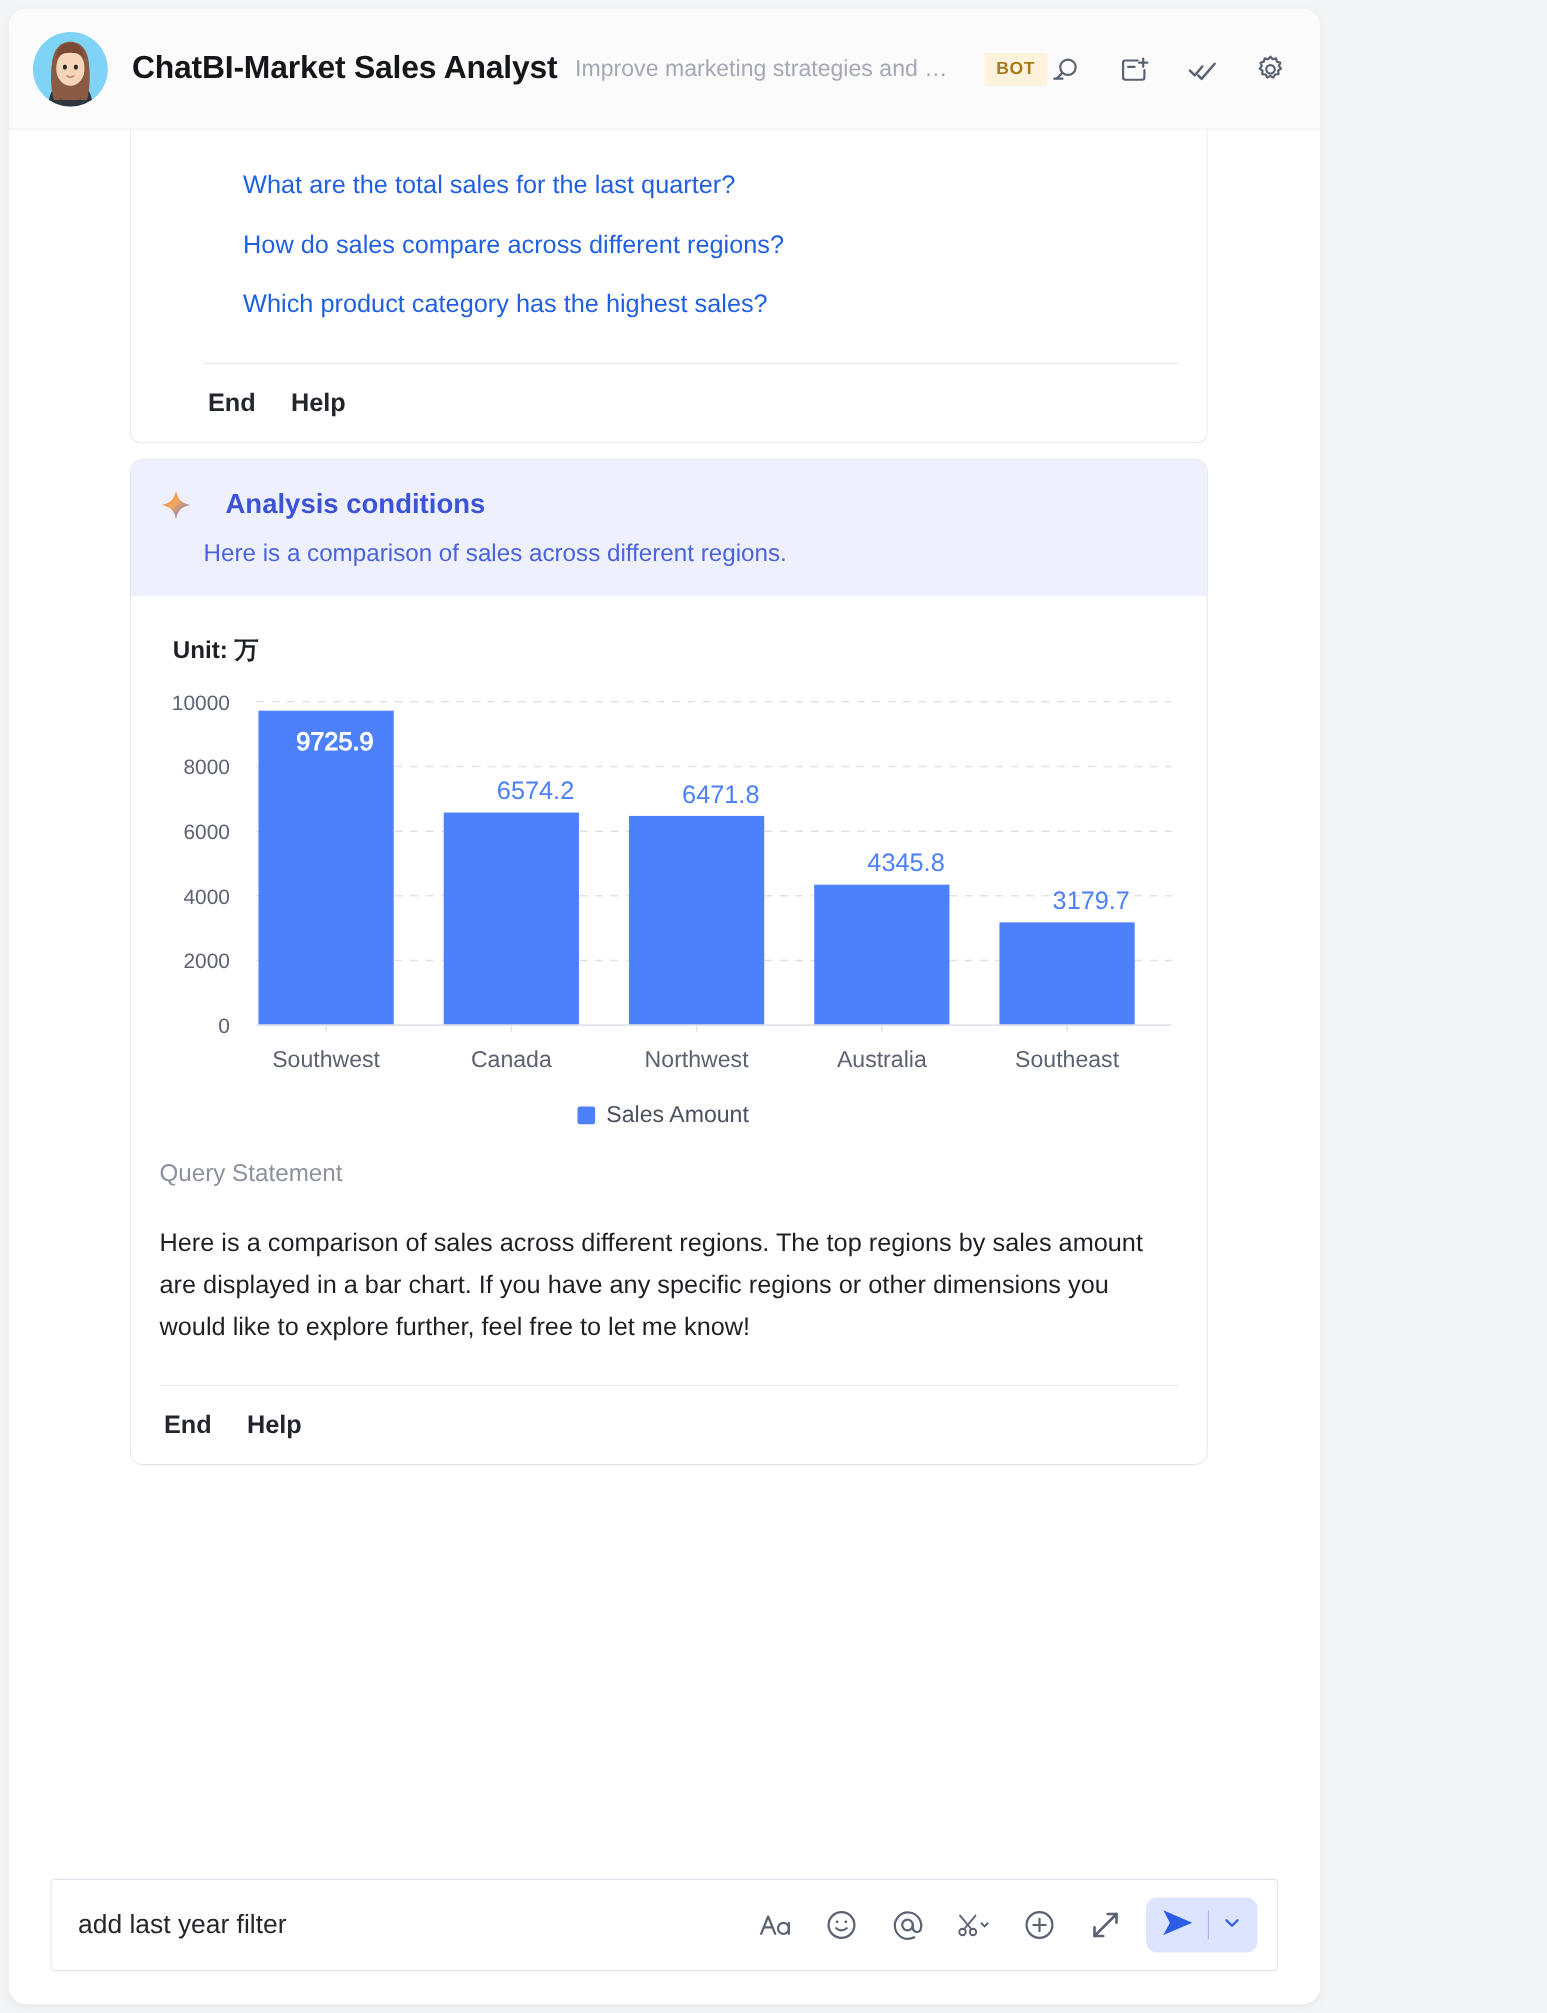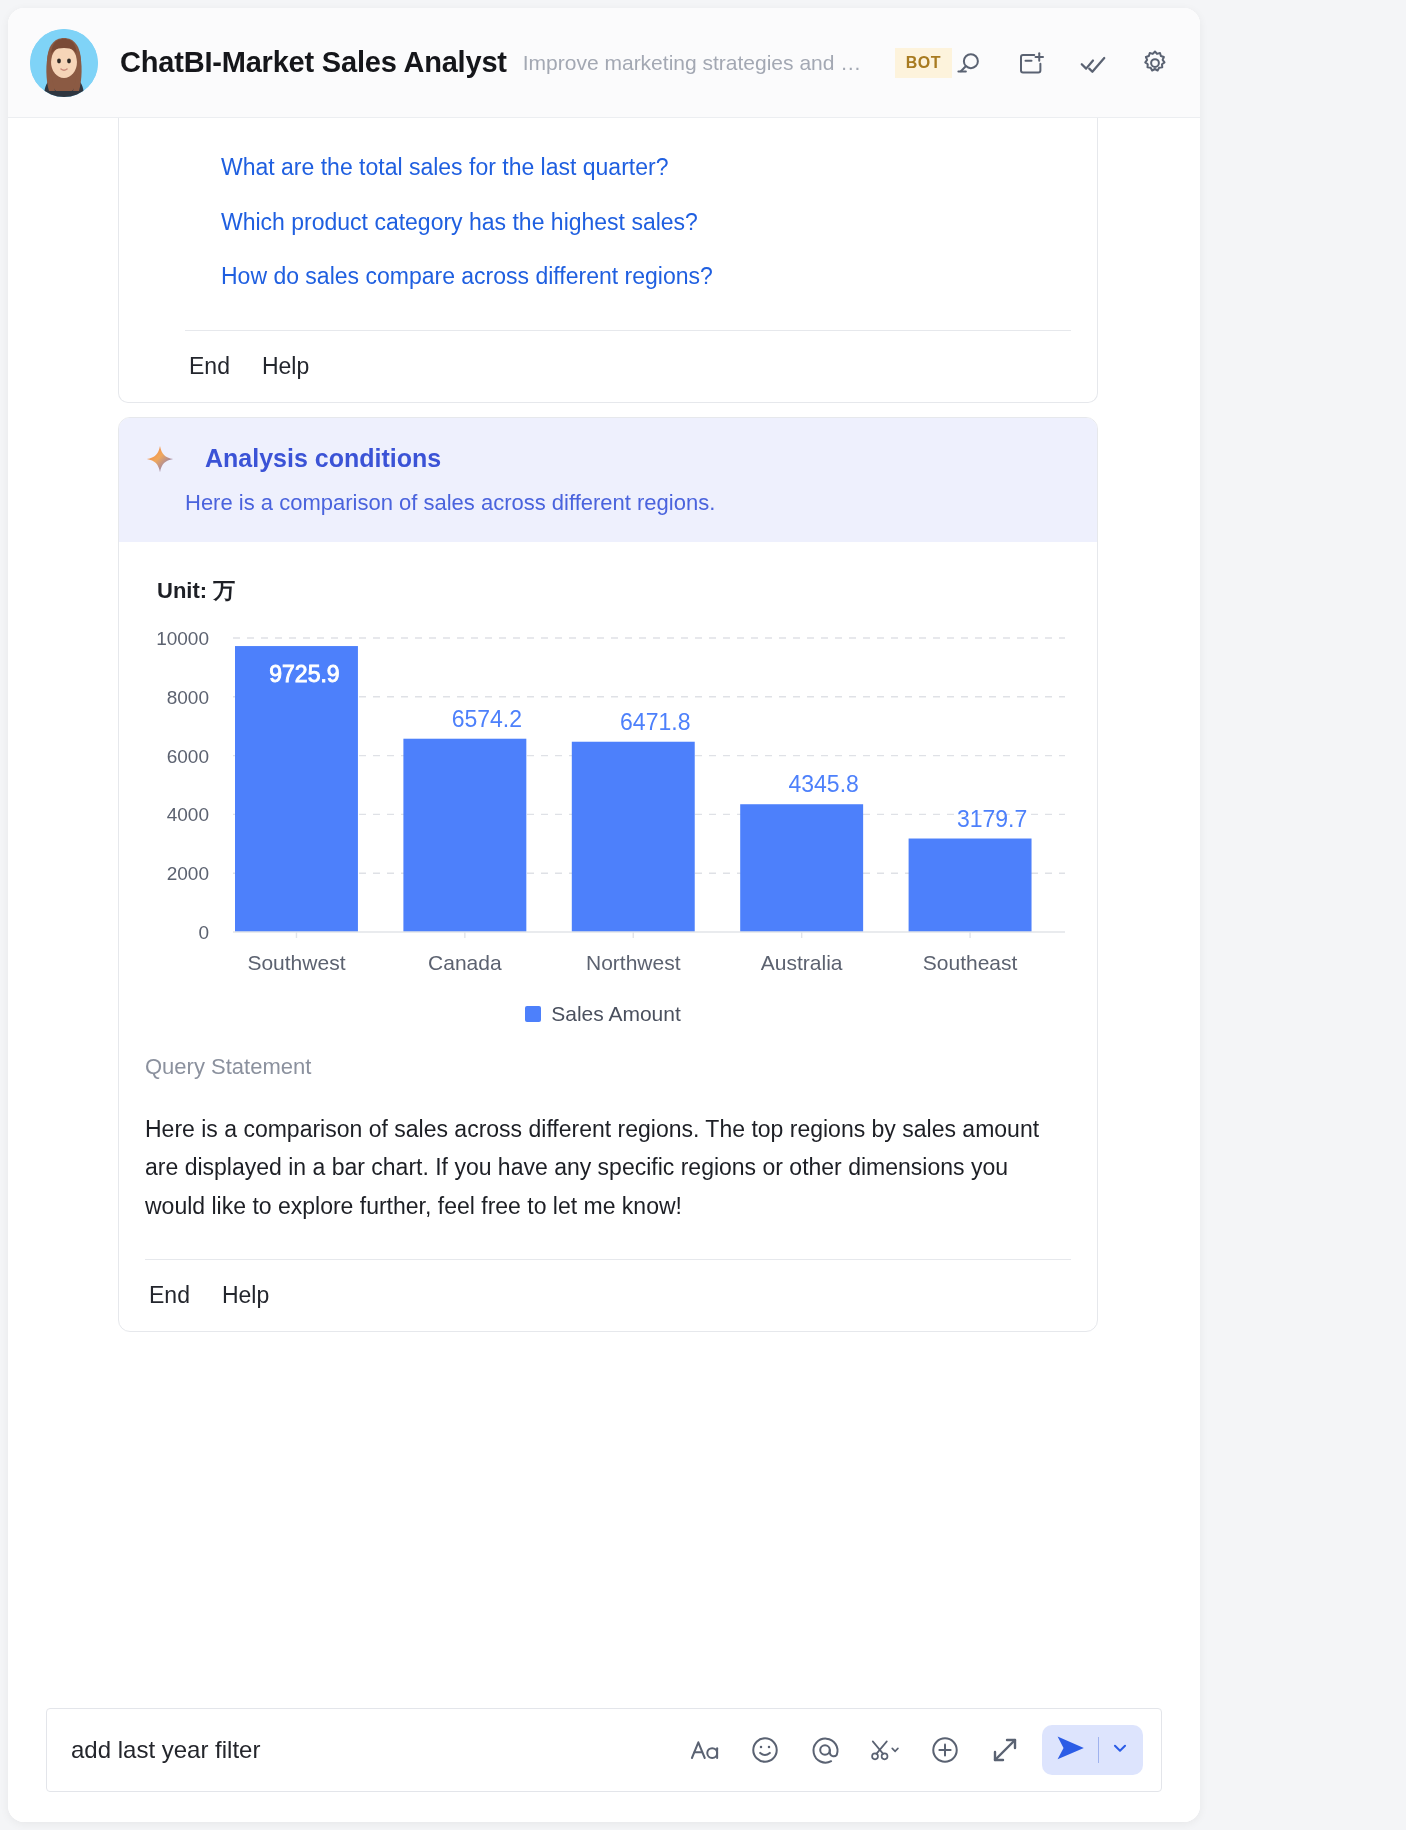--- a/index.html
+++ b/index.html
@@ -127,20 +127,21 @@
   }
   .card-divider {
     height: 1px;
     background: #e6e8ec;
     margin: 22px 26px 0 26px;
   }
   .card-actions {
     display: flex;
     gap: 32px;
     padding: 22px 0 22px 30px;
+    font-weight: bold;
   }
   .card-action {
     font-size: 23px;
     color: #23262d;
     cursor: pointer;
   }
 
   
   .analysis-card {
     margin-left: 110px;
@@ -318,22 +319,22 @@
         </div>
       </div>
     </div>
 
     <div class="body">
       <div class="scroll-area">
 
         <div class="msg-card card-top">
           <div class="suggestions">
             <a class="suggestion">What are the total sales for the last quarter?</a>
+            <a class="suggestion">How do sales compare across different regions?</a>
             <a class="suggestion">Which product category has the highest sales?</a>
-            <a class="suggestion">How do sales compare across different regions?</a>
           </div>
           <div class="card-divider"></div>
           <div class="card-actions">
             <span class="card-action">End</span>
             <span class="card-action">Help</span>
           </div>
         </div>
 
         <div class="analysis-card">
           <div class="analysis-head">

